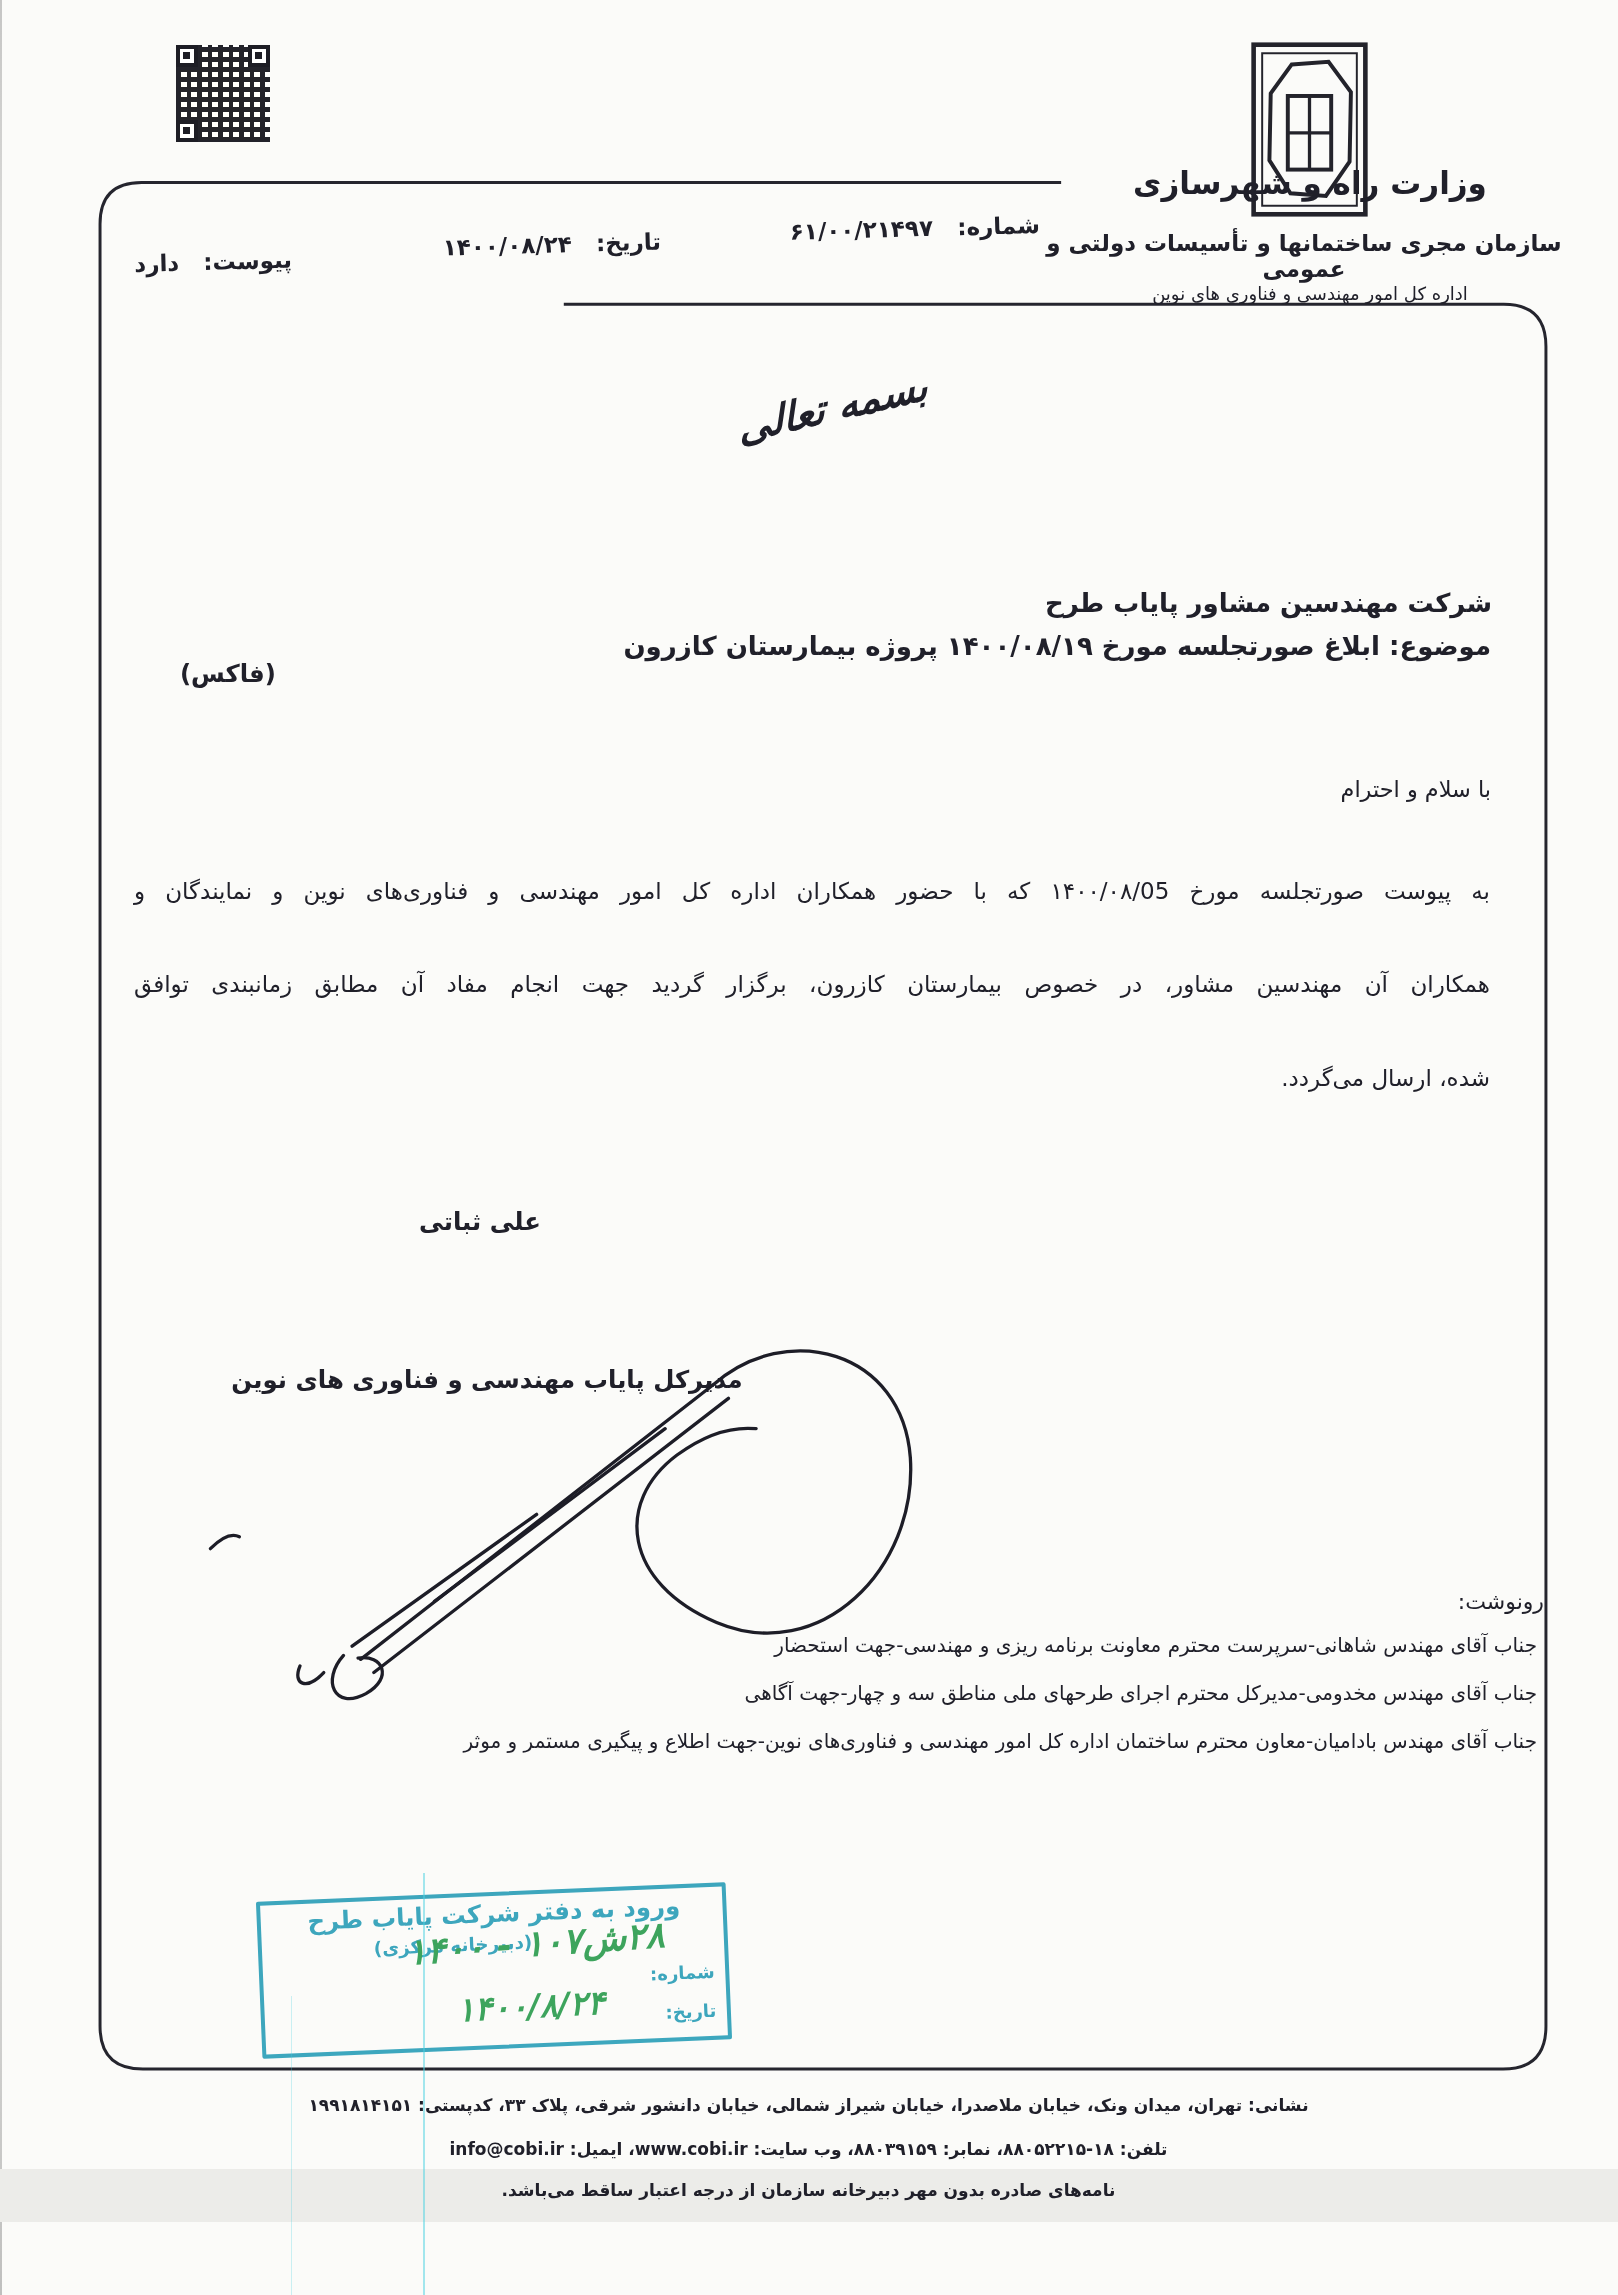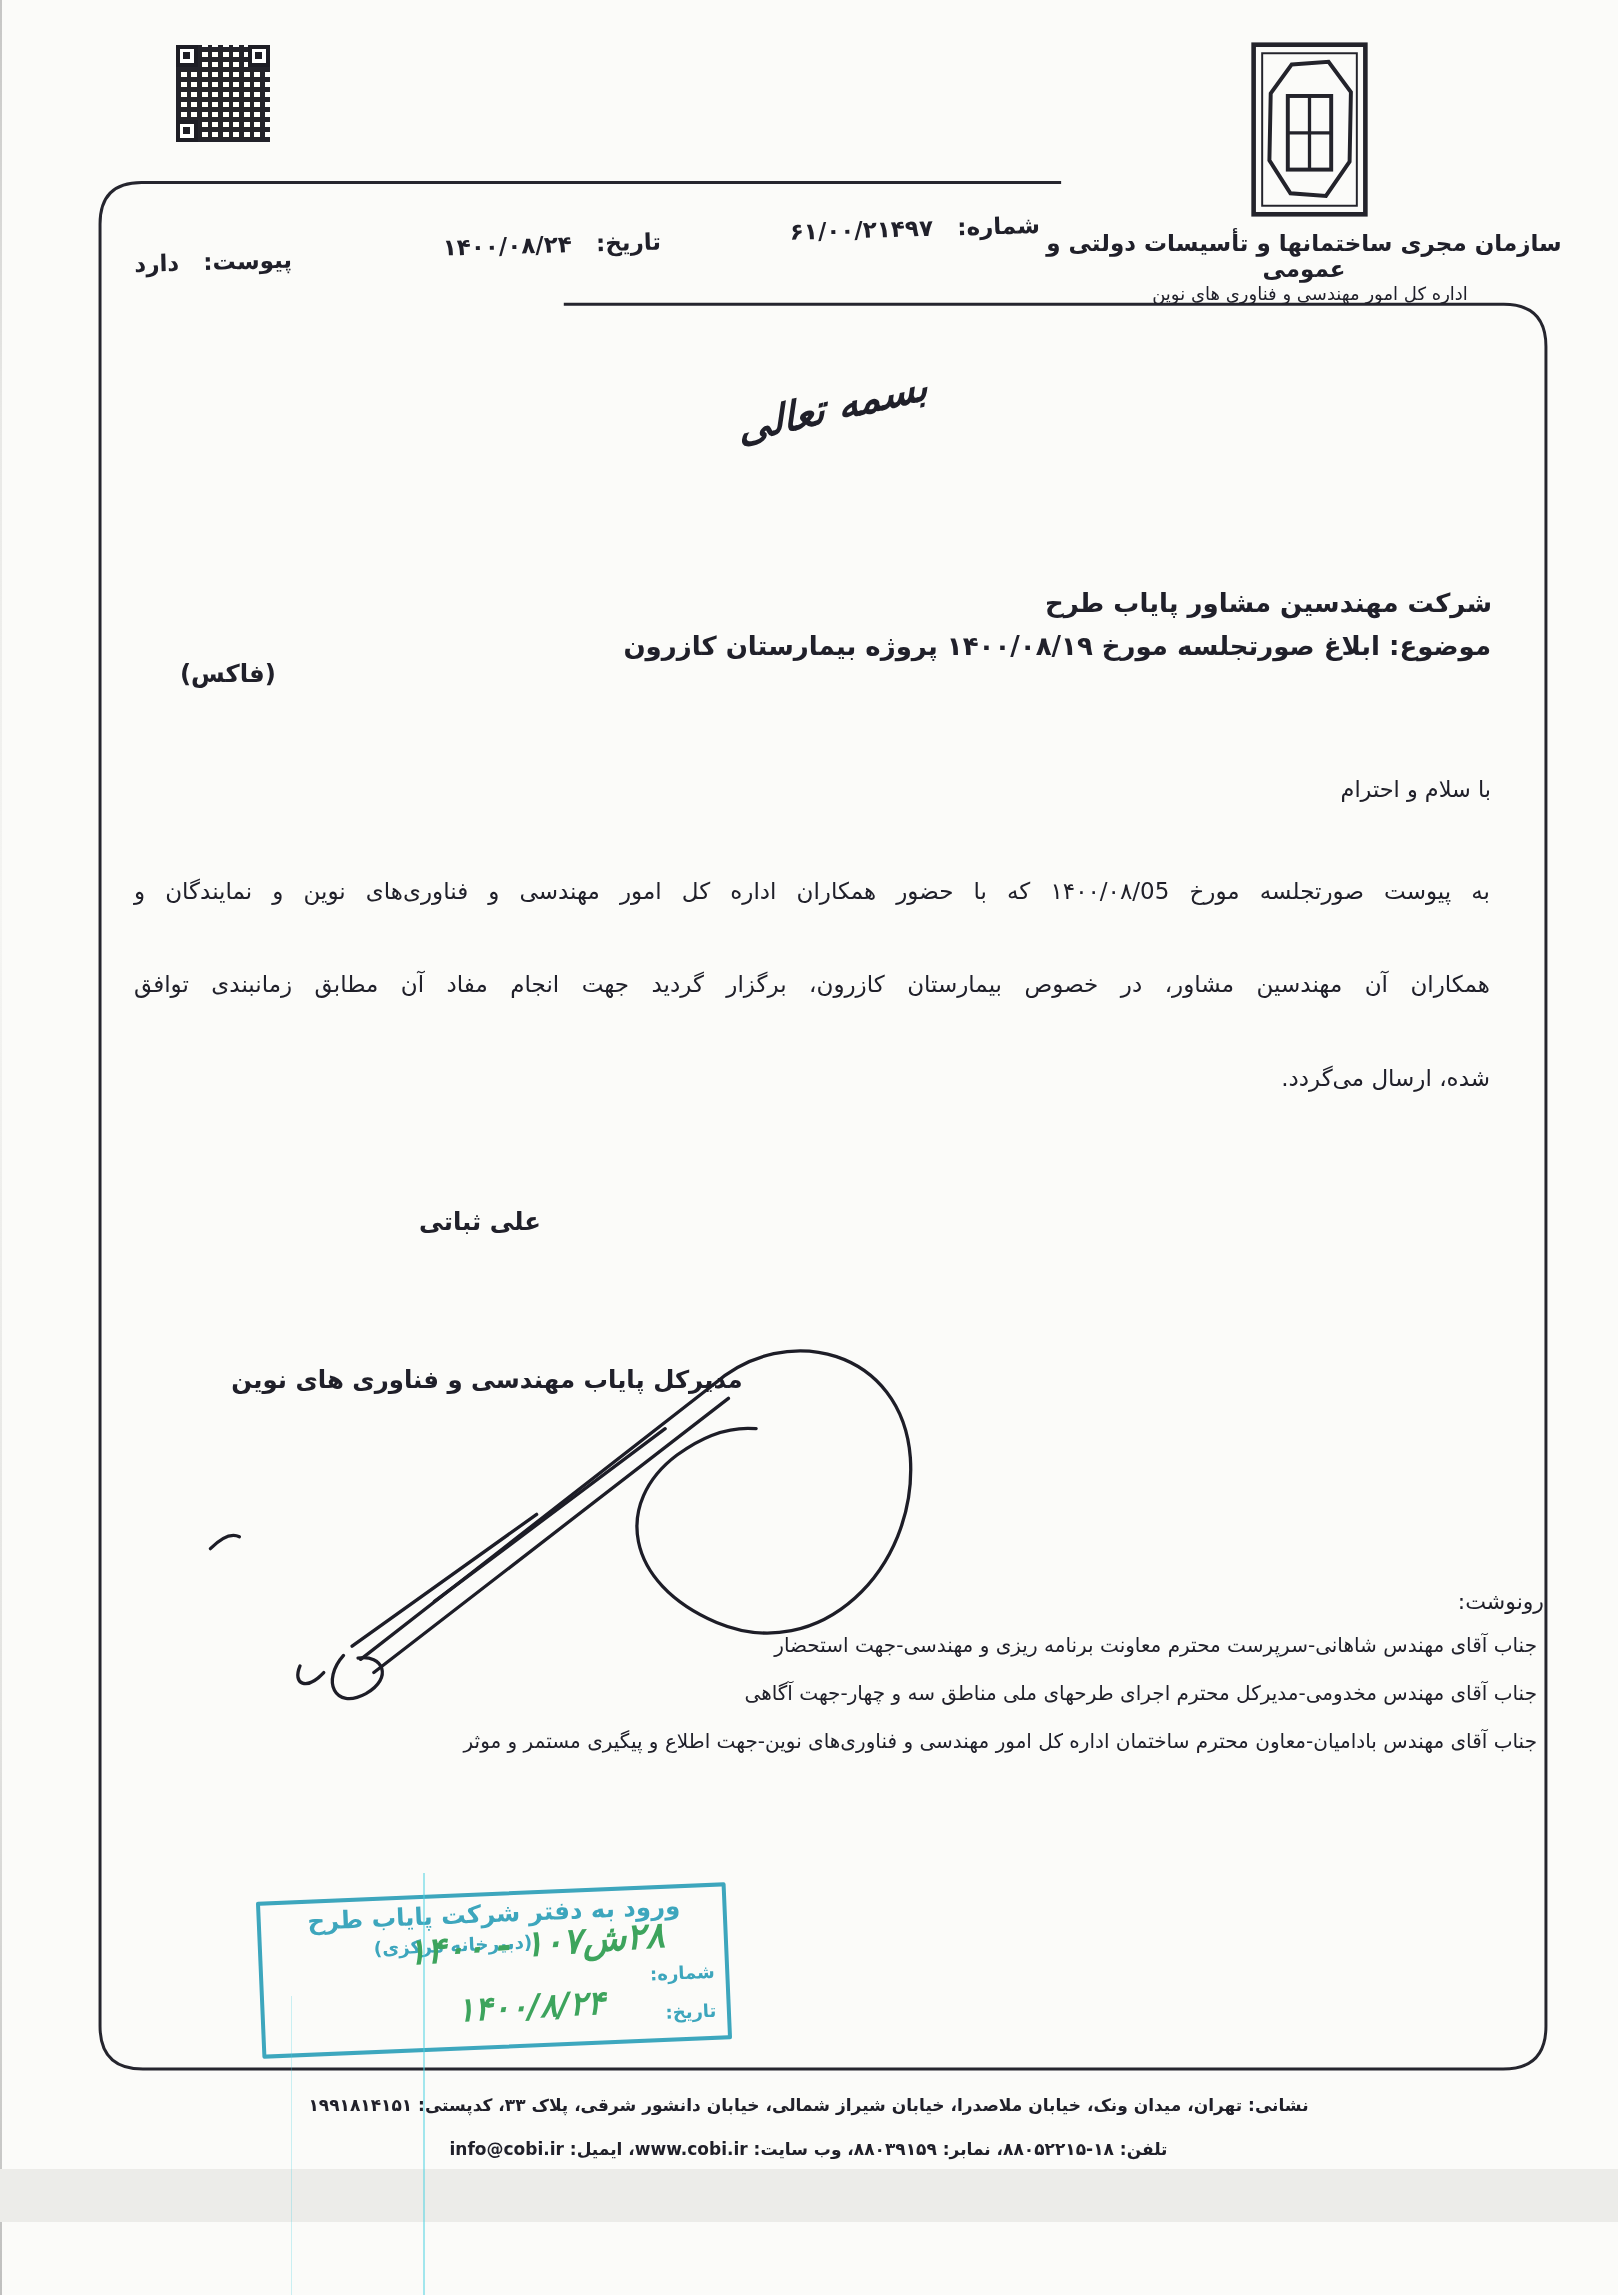--- a/index.html
+++ b/index.html
@@ -119,20 +119,21 @@
 
   <svg class="abs logo" width="117" height="175" viewBox="0 0 178 266">
     <rect x="4" y="4" width="170" height="258" fill="none" stroke="#23232b" stroke-width="7"></rect>
     <rect x="17" y="17" width="144" height="232" fill="none" stroke="#23232b" stroke-width="3"></rect>
     <polygon points="62,34 118,30 152,76 150,182 114,234 60,230 28,180 30,78" fill="none" stroke="#23232b" stroke-width="6"></polygon>
     <rect x="56" y="82" width="66" height="112" fill="none" stroke="#23232b" stroke-width="6"></rect>
     <line x1="89" y1="82" x2="89" y2="194" stroke="#23232b" stroke-width="5"></line>
     <line x1="56" y1="138" x2="122" y2="138" stroke="#23232b" stroke-width="5"></line>
   </svg>
 
+  <div class="abs ctr b org-ministry">وزارت راه و شهرسازی</div>
   <div class="abs ctr b org-name">سازمان مجری ساختمانها و تأسیسات دولتی و عمومی</div>
   <div class="abs ctr org-dept">اداره کل امور مهندسی و فناوری های نوین</div>
 
   <div class="abs fld fld-number rgt">
     <span class="lbl">شماره:</span>
     <span class="val">۶۱/۰۰/۲۱۴۹۷</span>
   </div>
   <div class="abs fld fld-date rgt">
     <span class="lbl">تاریخ:</span>
     <span class="val">۱۴۰۰/۰۸/۲۴</span>
@@ -180,15 +181,16 @@
     <div class="abs stamp-ink stamp-date-lbl">تاریخ:</div>
   </div>
   <div class="abs hand hand-num">۲۸ش۱۰۷ - ۱۴۰۰</div>
   <div class="abs hand hand-date">۱۴۰۰/۸/۲۴</div>
 
   <div class="abs streak1"></div>
   <div class="abs streak2"></div>
 
   <div class="abs ctr b foot foot-1">نشانی: تهران، میدان ونک، خیابان ملاصدرا، خیابان شیراز شمالی، خیابان دانشور شرقی، پلاک ۳۳، کدپستی: ۱۹۹۱۸۱۴۱۵۱</div>
   <div class="abs ctr b foot foot-2">تلفن: ۱۸-۸۸۰۵۲۲۱۵، نمابر: ۸۸۰۳۹۱۵۹، وب سایت: www.cobi.ir، ایمیل: info@cobi.ir</div>
+  <div class="abs ctr b foot foot-3">نامه‌های صادره بدون مهر دبیرخانه سازمان از درجه اعتبار ساقط می‌باشد.</div>
 
 </div>
 
 
 </body></html>

